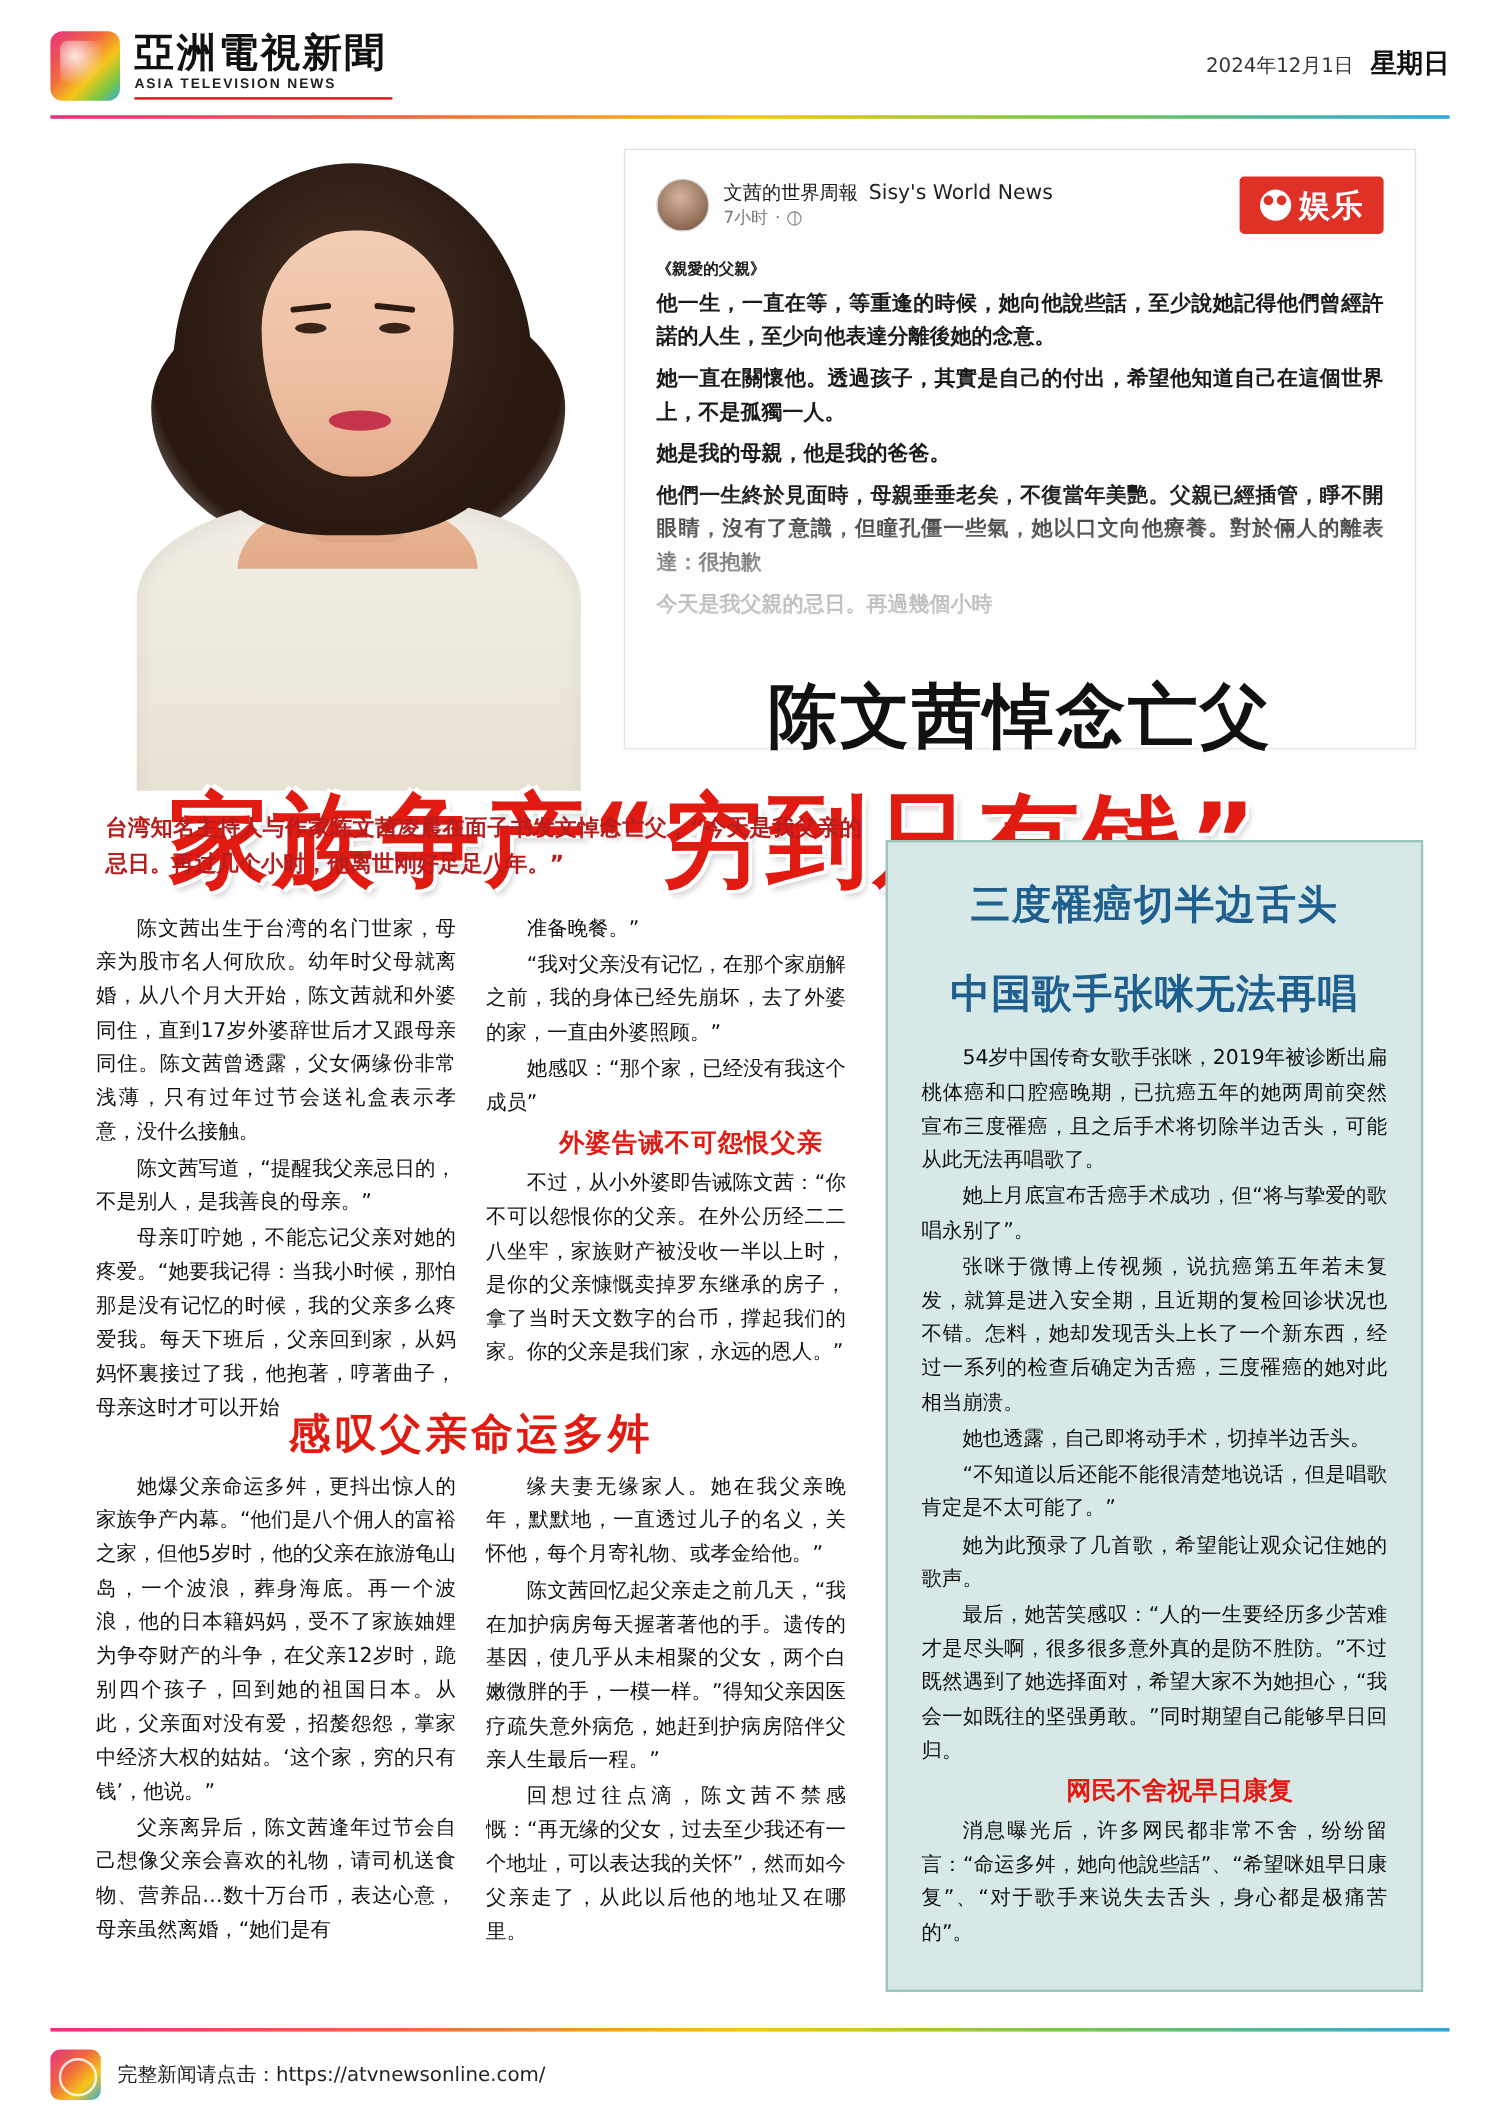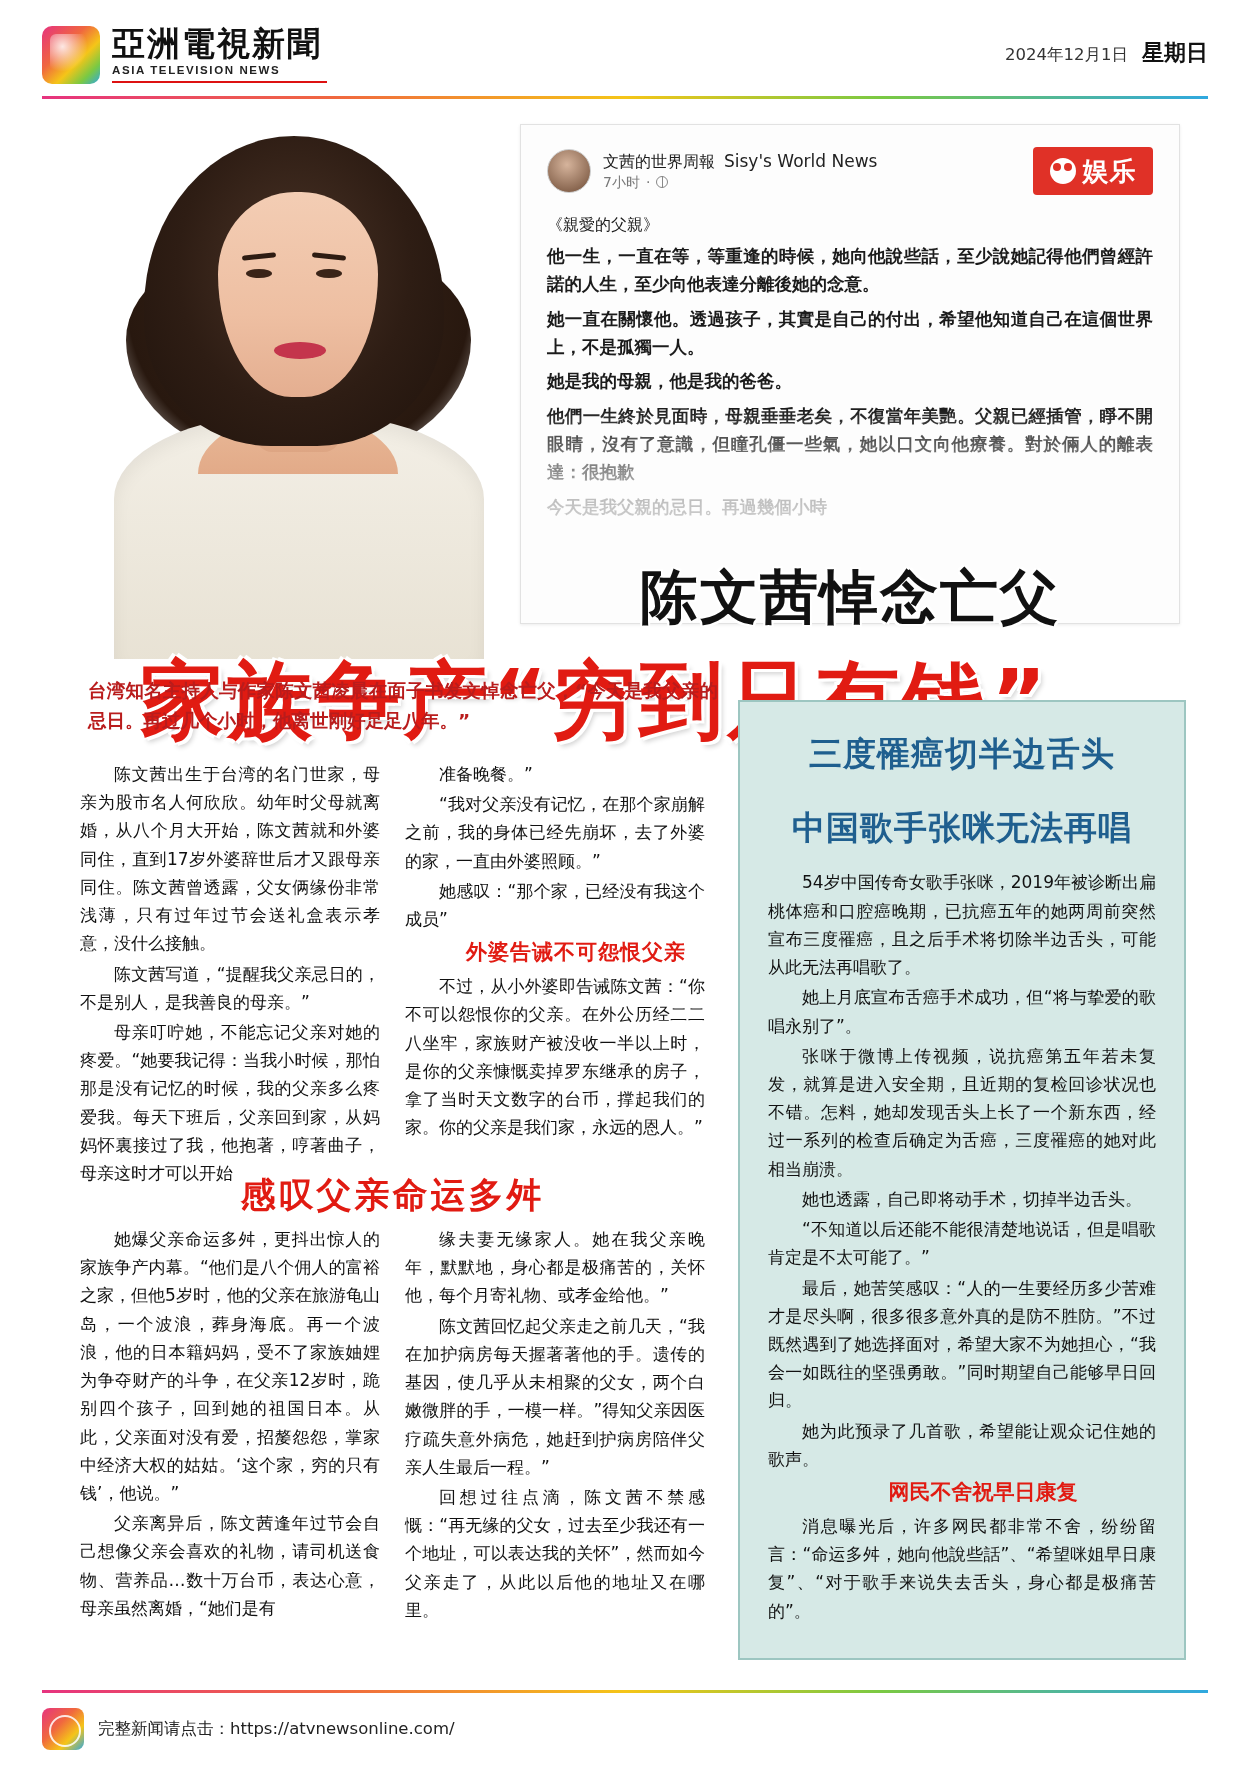--- a/index.html
+++ b/index.html
@@ -118,21 +118,21 @@
     color: #fff; font-size: 26px; font-weight: bold; letter-spacing: 1px; margin-left: 36px;
   }
   .badge-ent .reel {
     width: 26px; height: 26px; border-radius: 50%; background: #fff; position: relative; flex: 0 0 auto;
   }
   .badge-ent .reel:before, .badge-ent .reel:after {
     content: ""; position: absolute; width: 8px; height: 8px; border-radius: 50%; background: #e03127;
   }
   .badge-ent .reel:before { left: 3px; top: 5px; }
   .badge-ent .reel:after { left: 14px; top: 5px; }
-  .fb-quote { margin-top: 20px; font-size: 16px; font-weight: normal; color: #1b1b1b; }
+  .fb-quote { margin-top: 20px; font-size: 13px; font-weight: bold; color: #1b1b1b; }
   .fb-p {
     margin-top: 6px; font-size: 17.5px; line-height: 1.62; color: #1b1b1b;
     text-align: justify; font-weight: 600;
   }
   .fb-fade {
     position: absolute; left: 0; right: 0; bottom: 0; height: 215px;
     background: linear-gradient(180deg, rgba(253,253,253,0) 0%, rgba(253,253,253,.72) 42%, rgba(253,253,253,.96) 78%, #fdfdfd 100%);
     pointer-events: none;
   }
 
@@ -300,36 +300,36 @@
   </div>
 
   <div class="section-title-big">感叹父亲命运多舛</div>
 
   <div class="col col-3">
     <p>她爆父亲命运多舛，更抖出惊人的家族争产内幕。“他们是八个佣人的富裕之家，但他5岁时，他的父亲在旅游龟山岛，一个波浪，葬身海底。再一个波浪，他的日本籍妈妈，受不了家族妯娌为争夺财产的斗争，在父亲12岁时，跪别四个孩子，回到她的祖国日本。从此，父亲面对没有爱，招嫠怨怨，掌家中经济大权的姑姑。‘这个家，穷的只有钱’，他说。”</p>
     <p>父亲离异后，陈文茜逢年过节会自己想像父亲会喜欢的礼物，请司机送食物、营养品…数十万台币，表达心意，母亲虽然离婚，“她们是有</p>
   </div>
 
   <div class="col col-4">
-    <p>缘夫妻无缘家人。她在我父亲晚年，默默地，身心都是极痛苦的，关怀他，每个月寄礼物、或孝金给他。”</p>
+    <p>缘夫妻无缘家人。她在我父亲晚年，默默地，一直透过儿子的名义，关怀他，每个月寄礼物、或孝金给他。”</p>
     <p>陈文茜回忆起父亲走之前几天，“我在加护病房每天握著著他的手。遗传的基因，使几乎从未相聚的父女，两个白嫩微胖的手，一模一样。”得知父亲因医疗疏失意外病危，她赶到护病房陪伴父亲人生最后一程。”</p>
     <p>回想过往点滴，陈文茜不禁感慨：“再无缘的父女，过去至少我还有一个地址，可以表达我的关怀”，然而如今父亲走了，从此以后他的地址又在哪里。</p>
   </div>
 
   <div class="sidebar">
     <div class="sb-title">三度罹癌切半边舌头</div>
     <div class="sb-title">中国歌手张咪无法再唱</div>
     <div class="sb-body">
       <p>54岁中国传奇女歌手张咪，2019年被诊断出扁桃体癌和口腔癌晚期，已抗癌五年的她两周前突然宣布三度罹癌，且之后手术将切除半边舌头，可能从此无法再唱歌了。</p>
       <p>她上月底宣布舌癌手术成功，但“将与挚爱的歌唱永别了”。</p>
       <p>张咪于微博上传视频，说抗癌第五年若未复发，就算是进入安全期，且近期的复检回诊状况也不错。怎料，她却发现舌头上长了一个新东西，经过一系列的检查后确定为舌癌，三度罹癌的她对此相当崩溃。</p>
       <p>她也透露，自己即将动手术，切掉半边舌头。</p>
       <p>“不知道以后还能不能很清楚地说话，但是唱歌肯定是不太可能了。”</p>
+      <p>她为此预录了几首歌，希望能让观众记住她的歌声。</p>
       <p>最后，她苦笑感叹：“人的一生要经历多少苦难才是尽头啊，很多很多意外真的是防不胜防。”不过既然遇到了她选择面对，希望大家不为她担心，“我会一如既往的坚强勇敢。”同时期望自己能够早日回归。</p>
-      <p>她为此预录了几首歌，希望能让观众记住她的歌声。</p>
       <p class="sb-sub">网民不舍祝早日康复</p>
       <p>消息曝光后，许多网民都非常不舍，纷纷留言：“命运多舛，她向他說些話”、“希望咪姐早日康复”、“对于歌手来说失去舌头，身心都是极痛苦的”。</p>
     </div>
   </div>
 
   <div class="footer-rule"></div>
   <div class="footer">
     <div class="footer-logo"></div>
     <div class="footer-text">完整新闻请点击：https://atvnewsonline.com/</div>
   </div>

